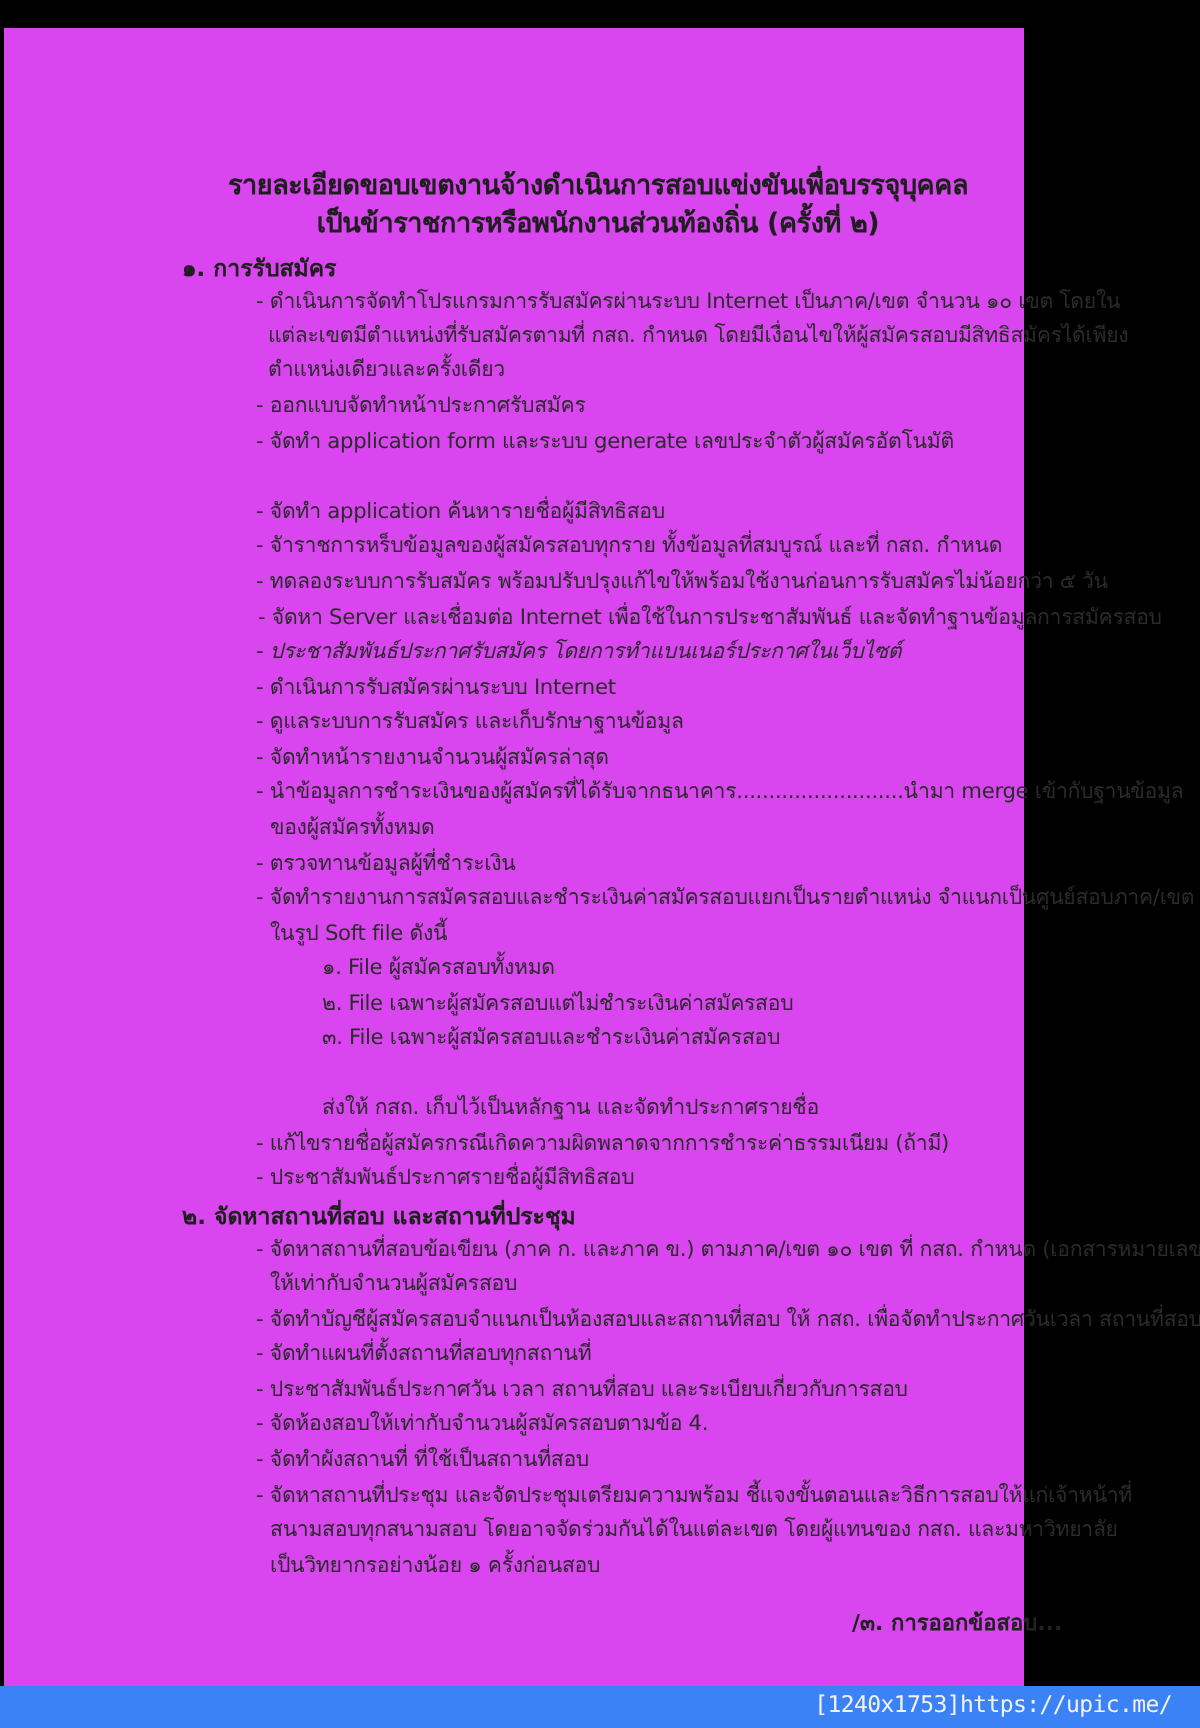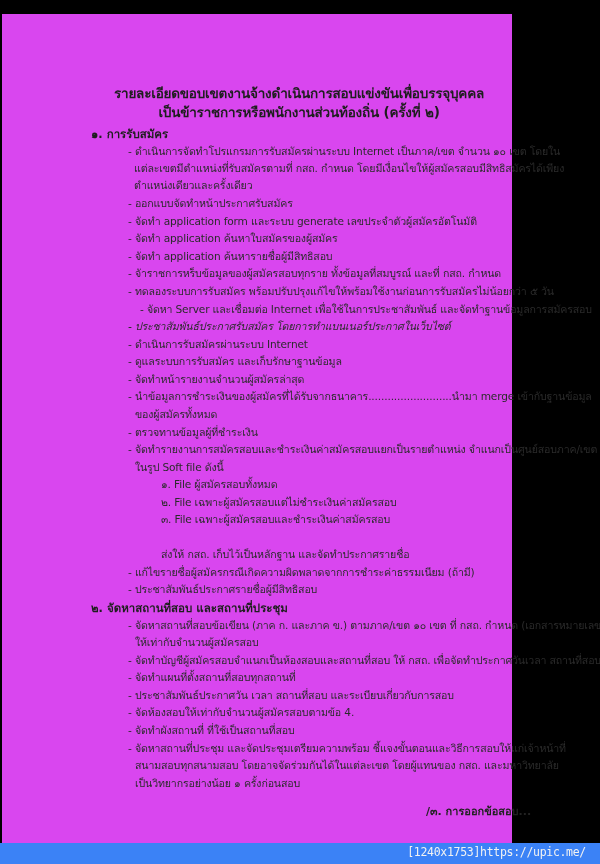--- a/index.html
+++ b/index.html
@@ -88,25 +88,24 @@
   <div class="doc-title t1">รายละเอียดขอบเขตงานจ้างดำเนินการสอบแข่งขันเพื่อบรรจุบุคคล</div>
   <div class="doc-title t2">เป็นข้าราชการหรือพนักงานส่วนท้องถิ่น (ครั้งที่ ๒)</div>
 
   <div class="sec-heading" style="left:89px; top:112px;">๑. การรับสมัคร</div>
 
   <div class="line" style="left:126px; top:130px;">- ดำเนินการจัดทำโปรแกรมการรับสมัครผ่านระบบ Internet เป็นภาค/เขต จำนวน ๑๐ เขต โดยใน</div>
   <div class="line" style="left:132px; top:147px;">แต่ละเขตมีตำแหน่งที่รับสมัครตามที่ กสถ. กำหนด โดยมีเงื่อนไขให้ผู้สมัครสอบมีสิทธิสมัครได้เพียง</div>
   <div class="line" style="left:132px; top:164px;">ตำแหน่งเดียวและครั้งเดียว</div>
   <div class="line" style="left:126px; top:182px;">- ออกแบบจัดทำหน้าประกาศรับสมัคร</div>
   <div class="line" style="left:126px; top:200px;">- จัดทำ application form และระบบ generate เลขประจำตัวผู้สมัครอัตโนมัติ</div>
-  <div class="line" style="left:126px; top:217px;">- จัดทำ application ค้นหาใบสมัครของผู้สมัคร</div>
   <div class="line" style="left:126px; top:235px;">- จัดทำ application ค้นหารายชื่อผู้มีสิทธิสอบ</div>
   <div class="line" style="left:126px; top:252px;">- จัาราชการหร็บข้อมูลของผู้สมัครสอบทุกราย ทั้งข้อมูลที่สมบูรณ์ และที่ กสถ. กำหนด</div>
   <div class="line" style="left:126px; top:270px;">- ทดลองระบบการรับสมัคร พร้อมปรับปรุงแก้ไขให้พร้อมใช้งานก่อนการรับสมัครไม่น้อยกว่า ๕ วัน</div>
-  <div class="line" style="left:138px; top:288px;text-align:right;">- จัดหา Server และเชื่อมต่อ Internet เพื่อใช้ในการประชาสัมพันธ์ และจัดทำฐานข้อมูลการสมัครสอบ</div>
+  <div class="line" style="left:127px; top:288px;text-align:right;">- จัดหา Server และเชื่อมต่อ Internet เพื่อใช้ในการประชาสัมพันธ์ และจัดทำฐานข้อมูลการสมัครสอบ</div>
   <div class="line" style="left:126px; top:305px;font-style:italic;">- ประชาสัมพันธ์ประกาศรับสมัคร โดยการทำแบนเนอร์ประกาศในเว็บไซต์</div>
   <div class="line" style="left:126px; top:323px;">- ดำเนินการรับสมัครผ่านระบบ Internet</div>
   <div class="line" style="left:126px; top:340px;">- ดูแลระบบการรับสมัคร และเก็บรักษาฐานข้อมูล</div>
   <div class="line" style="left:126px; top:358px;">- จัดทำหน้ารายงานจำนวนผู้สมัครล่าสุด</div>
   <div class="line" style="left:126px; top:375px;">- นำข้อมูลการชำระเงินของผู้สมัครที่ได้รับจากธนาคาร..........................นำมา merge เข้ากับฐานข้อมูล</div>
   <div class="line" style="left:133px; top:393px;">ของผู้สมัครทั้งหมด</div>
   <div class="line" style="left:126px; top:411px;">- ตรวจทานข้อมูลผู้ที่ชำระเงิน</div>
   <div class="line" style="left:126px; top:428px;">- จัดทำรายงานการสมัครสอบและชำระเงินค่าสมัครสอบแยกเป็นรายตำแหน่ง จำแนกเป็นศูนย์สอบภาค/เขต</div>
   <div class="line" style="left:133px; top:446px;">ในรูป Soft file ดังนี้</div>
   <div class="line" style="left:159px; top:463px;">๑. File ผู้สมัครสอบทั้งหมด</div>

